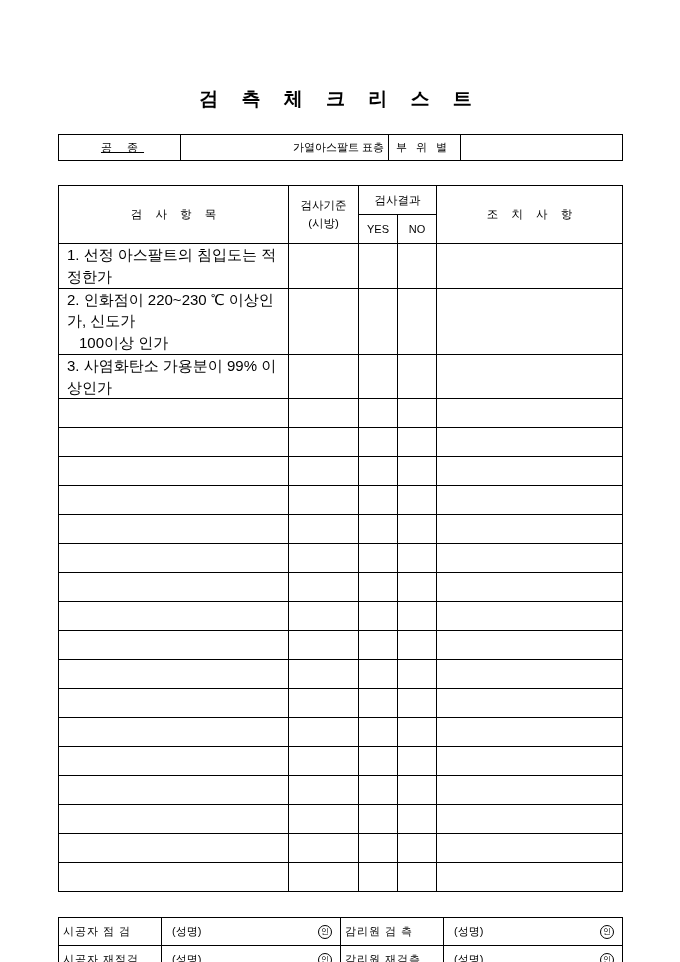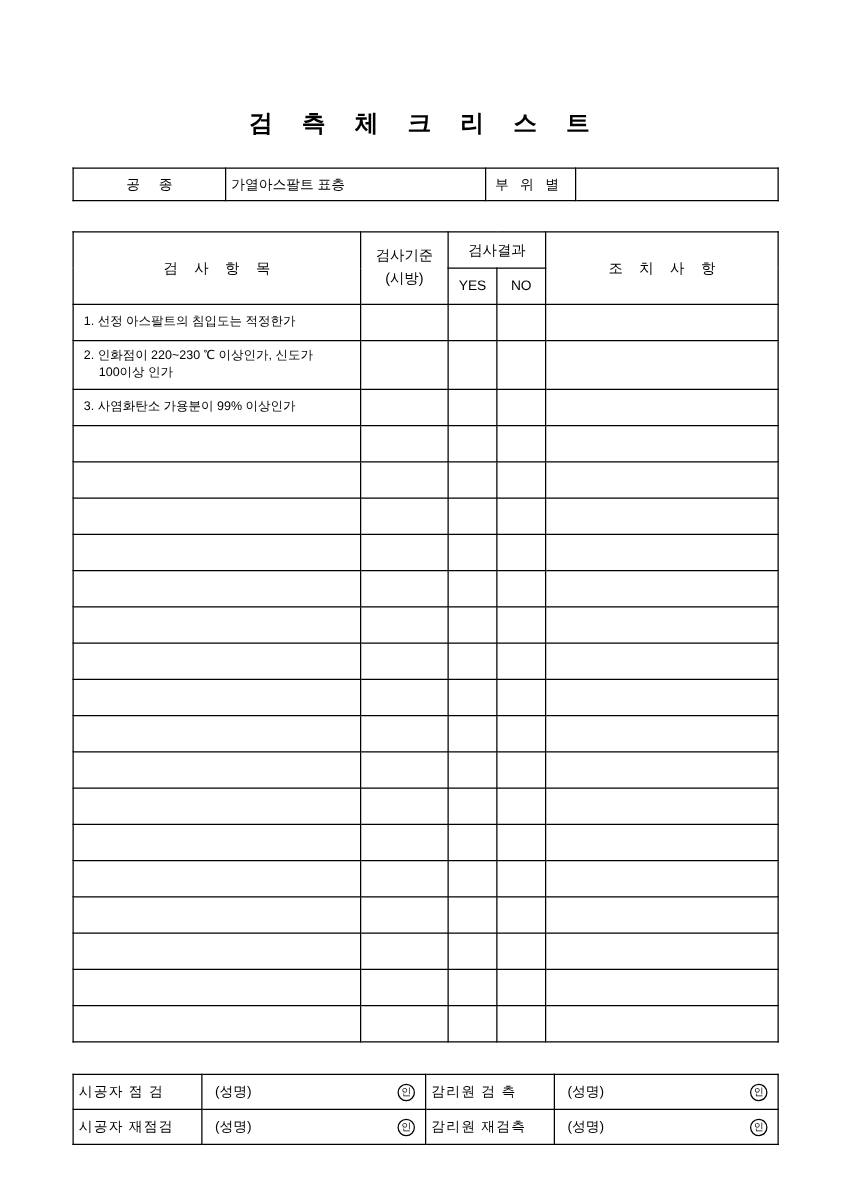--- a/index.html
+++ b/index.html
@@ -54,28 +54,29 @@
     height: 26px;
   }
   .lbl {
     text-align: center;
     letter-spacing: 0px;
   }
   .lbl-sp {
     text-align: center;
     letter-spacing: 6px;
     text-indent: 6px;
+    text-decoration: underline;
   }
   .lbl-sp2 {
     text-align: left;
     letter-spacing: 3px;
     text-indent: 3px;
   }
   .val {
-    text-align: left;
+    text-align: right;
   }
   .date-cell {
     text-align: center;
     letter-spacing: 0;
   }
   .date-cell span {
     display: inline-block;
     padding: 0 14px;
   }
 
@@ -94,21 +95,21 @@
     letter-spacing: 5px;
     text-indent: 5px;
   }
   .th-two {
     line-height: 1.5;
     padding: 2px 4px;
   }
   .row-item {
     text-align: left;
     padding-left: 8px;
-    font-size: 10px;
+    font-size: 15px;
     line-height: 1.45;
   }
   .row-item .sub {
     display: block;
     padding-left: 12px;
   }
   .tall {
     height: 39px !important;
   }
   .yn {

